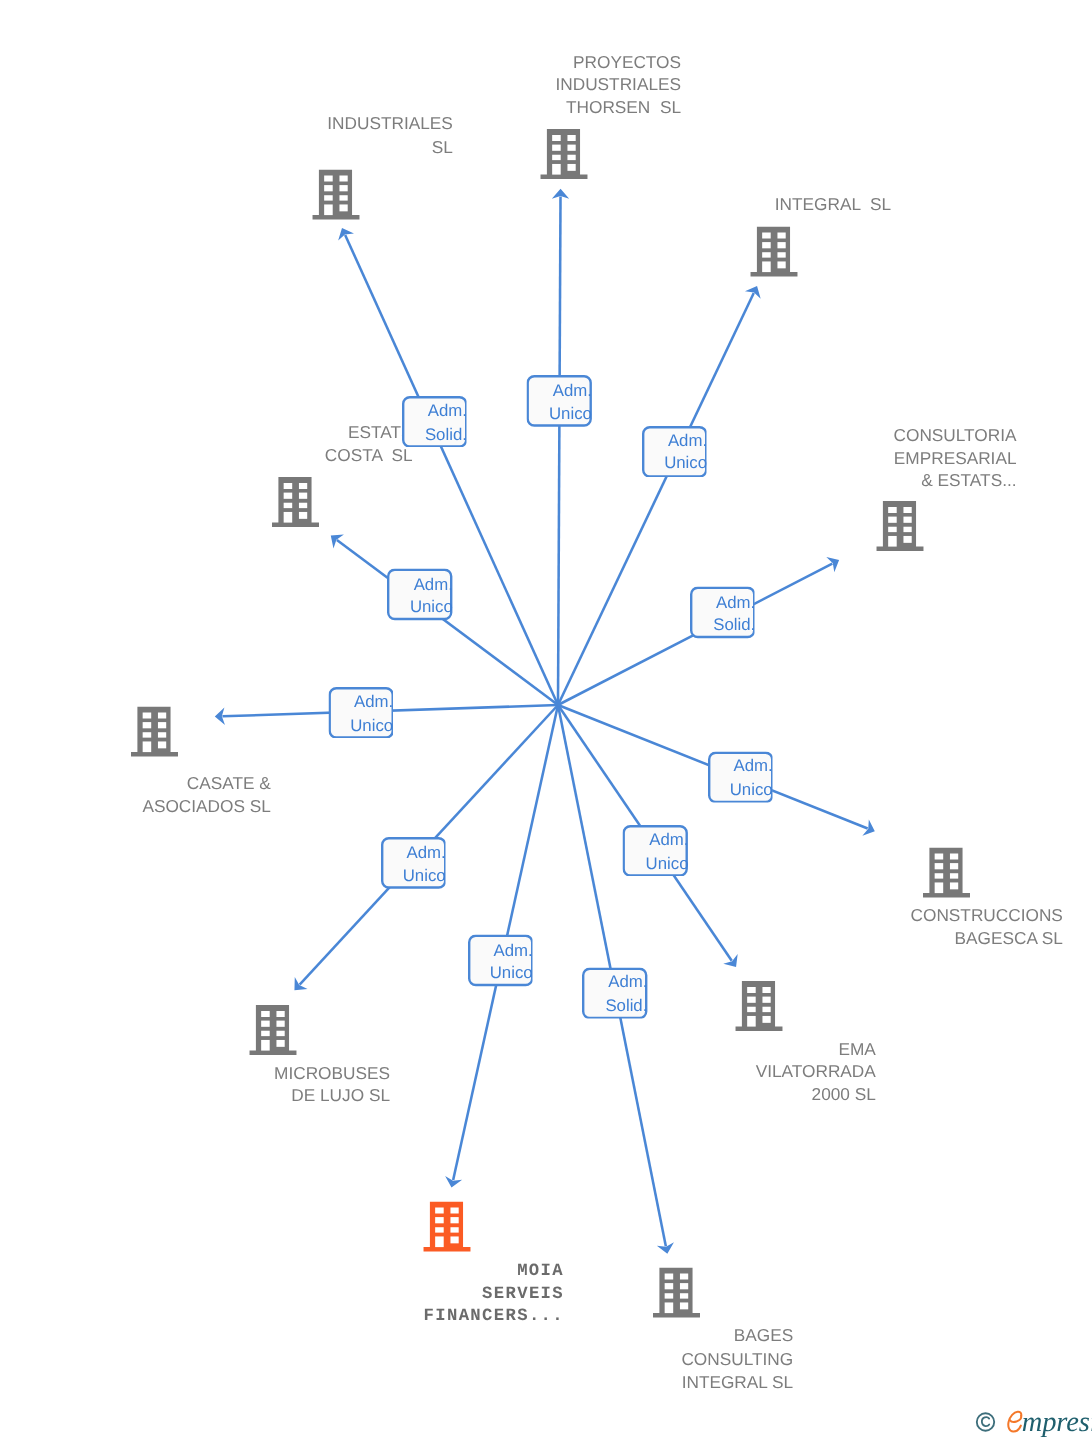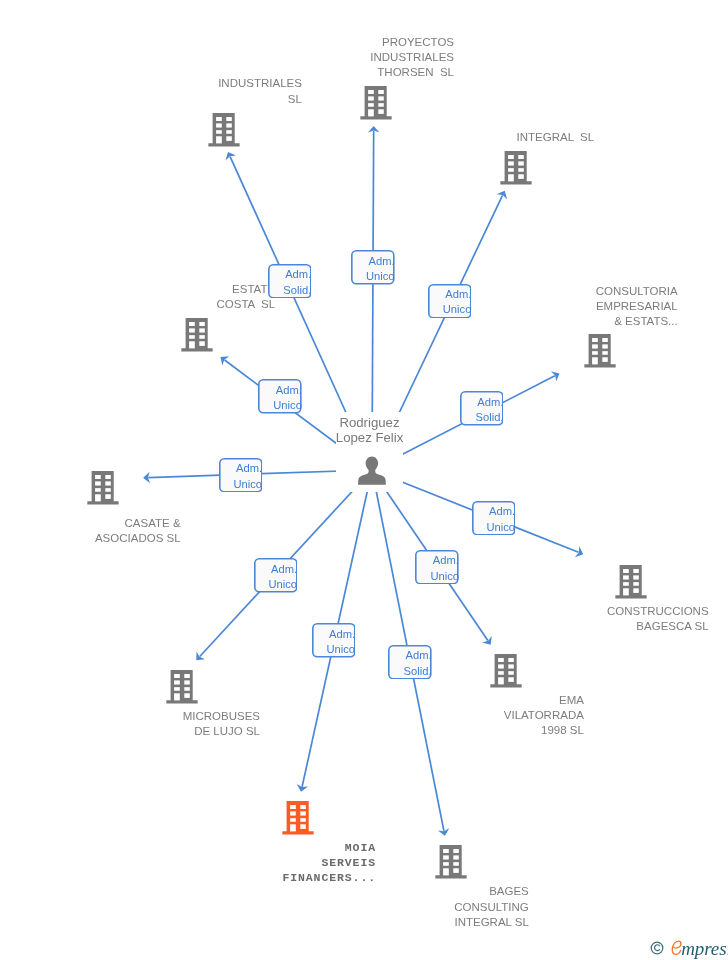--- a/index.html
+++ b/index.html
@@ -259,21 +259,21 @@
       <rect x="8.1" y="10.4" width="5.7" height="4.15"></rect>
       <rect x="18.3" y="10.4" width="5.5" height="4.15"></rect>
       <rect x="8.1" y="17.15" width="5.7" height="3.6"></rect>
       <rect x="18.3" y="17.15" width="5.5" height="3.6"></rect>
       <rect x="8.1" y="23.3" width="5.7" height="7.1"></rect>
       <rect x="18.3" y="23.3" width="5.5" height="4.6"></rect>
     </g>
   </svg></div>
         <div class="caption" style="left: -66px; width: 160px; top: 38.7px; color: rgb(125, 125, 125);">EMA
 VILATORRADA
-1998 SL</div>
+2000 SL</div>
       </div>
       <div class="node" style="left: 614.6px; top: 564.6px; width: 32px;">
         <div class="glyph"><svg width="32" height="34" viewBox="0 0 32 34">
     <path fill="#787878" d="M4.6 0 h22.1 v30.4 h-22.1 z
       M0.35 30.25 h31.3 v3.15 h-31.3 z"></path>
     <g fill="#ffffff">
       <rect x="8.1" y="4.0" width="5.7" height="4.0"></rect>
       <rect x="18.3" y="4.0" width="5.5" height="4.0"></rect>
       <rect x="8.1" y="10.4" width="5.7" height="4.15"></rect>
       <rect x="18.3" y="10.4" width="5.5" height="4.15"></rect>
@@ -372,27 +372,13 @@
       <path d="M9.45 4.75 C8.75 3.85 7.6 3.55 6.5 3.95 C5.2 4.4 4.45 5.7 4.6 7.15
                C4.75 8.5 5.7 9.55 7.0 9.7 C8.1 9.8 9.0 9.35 9.5 8.6" fill="none" stroke="#3e6f7c" stroke-width="1.2" stroke-linecap="round"></path>
     </svg>
     <svg class="brand-e" width="14.6" height="17.5" viewBox="0 0 24 30">
       <path d="M18.0 6.6 C18.6 3.6 16.8 1.6 14.0 1.9 C9.6 2.4 5.0 7.2 3.6 13.6
                C2.3 19.6 4.6 24.4 8.8 24.6 C12.6 24.8 16.0 21.8 17.6 17.8" fill="none" stroke="#f4782a" stroke-width="2.3" stroke-linecap="round"></path>
       <path d="M18.0 6.6 C18.4 9.4 16.0 12.0 12.6 13.2 C9.6 14.2 6.4 13.6 5.2 11.6" fill="none" stroke="#f4782a" stroke-width="2.3" stroke-linecap="round"></path>
     </svg>
     <span class="brand-rest">mpresia</span>
   </div>
-<div class="person" style="left: 335.8px; top: 411.5px; width: 67.3px; height: 80.3px; background: rgb(255, 255, 255);">
-      <svg width="28" height="29" viewBox="0 0 28 29" style="position:absolute;left:22.6px;top:44.4px">
-  <path fill="#787878" d="M13.85 0.6
-     c3.5 0 6.25 2.85 6.25 6.75 0 3.95 -2.8 7.45 -6.25 7.45
-     -3.45 0 -6.25 -3.5 -6.25 -7.45 0 -3.9 2.75 -6.75 6.25 -6.75 z"></path>
-  <path fill="#787878" d="M10.3 12.3
-     c0.75 3.25 0.35 4.85 -1.0 5.55
-     -2.3 1.15 -5.1 1.45 -6.55 2.35 -1.55 0.95 -2.25 2.1 -2.45 3.85
-     l-0.3 4.7 h27.9 l-0.3 -4.7 c-0.2 -1.75 -0.9 -2.9 -2.45 -3.85
-     -1.45 -0.9 -4.25 -1.2 -6.55 -2.35 -1.35 -0.7 -1.75 -2.3 -1.0 -5.55 z"></path>
-</svg>
-      <div class="caption" style="left: 0px; top: 0px;">Rodriguez
-Lopez Felix</div>
-    </div>
   </div>
 
 </body></html>

